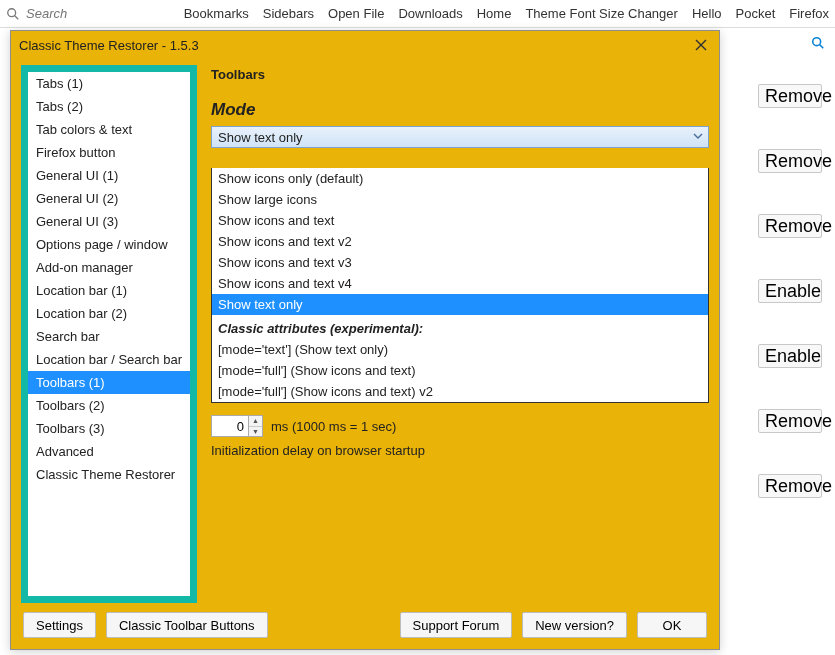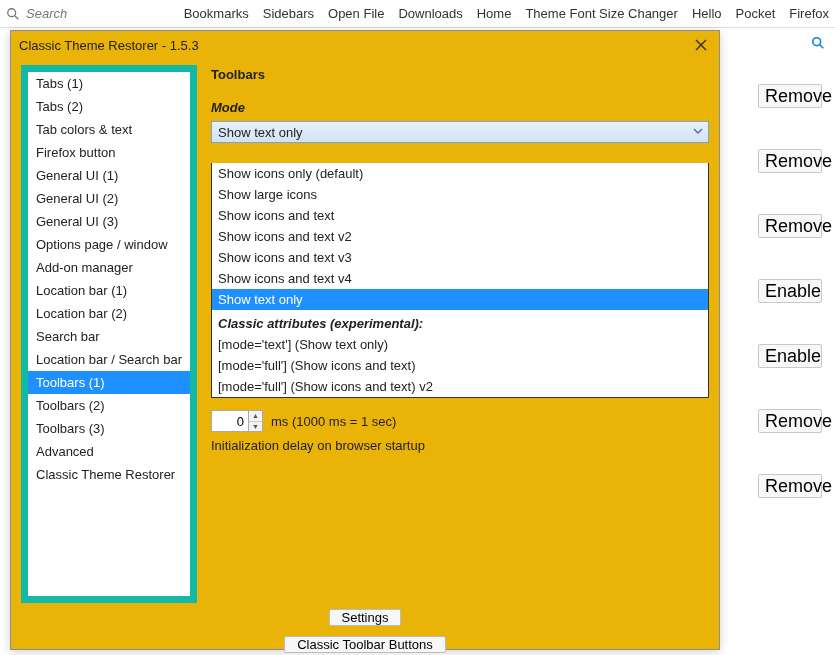--- a/index.html
+++ b/index.html
@@ -128,21 +128,21 @@
   .content {
     flex:1;
     padding-top:2px;
   }
   .content h4 {
     margin:0 0 18px 0;
     font-size:13px;
     font-weight: bold;
   }
   .content .mode-label {
-    font-size:13px;
+    font-size:17px;
     font-style: italic;
     font-weight: bold;
     margin-bottom:6px;
   }
   .combo {
     width: 498px;
     height: 22px;
     border: 1px solid #7da2ce;
     background: linear-gradient(#e8f1fb,#cfe3f7);
     display:flex;
@@ -211,21 +211,20 @@
   }
   .spinner .spin-btns div:first-child{border-bottom:1px solid #ccc;}
   .init-label{ font-size:13px; margin-top:6px;}
   .dialog-footer {
     height:40px;
     border-top:0;
     display:flex;
     align-items:center;
     padding:0 12px 8px 12px;
     gap:10px;
-    flex-direction:column;
   }
   .dialog-footer .spacer{flex:1;}
   .dlg-btn {
     height:26px;
     padding:0 12px;
     font-size:13px;
     background:#f6f6f6;
     border:1px solid #bcbcbc;
     border-radius:2px;
     cursor:pointer;

